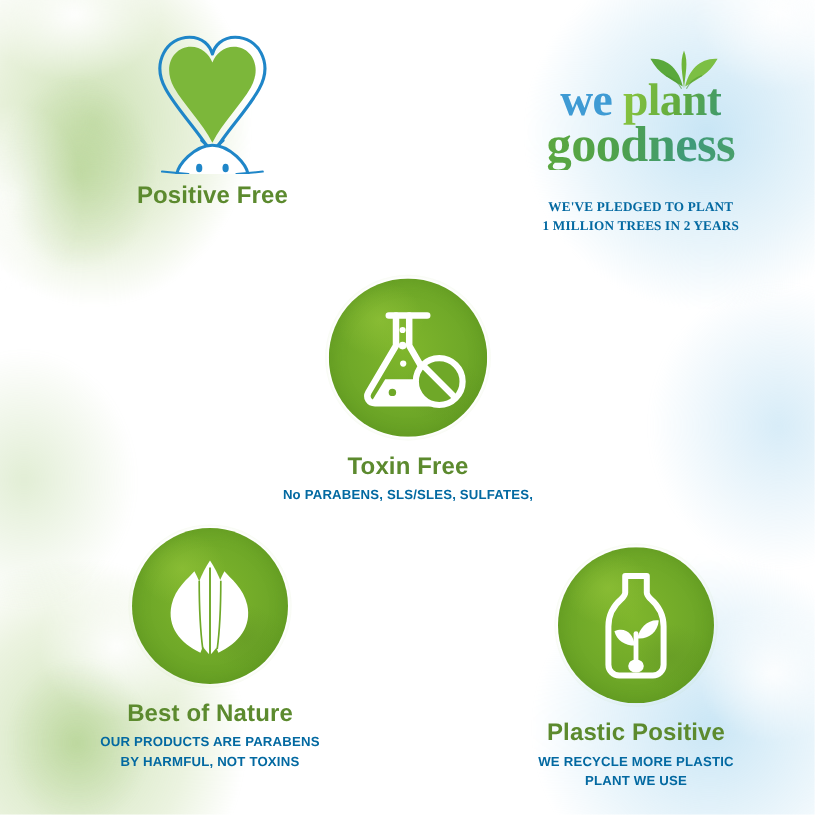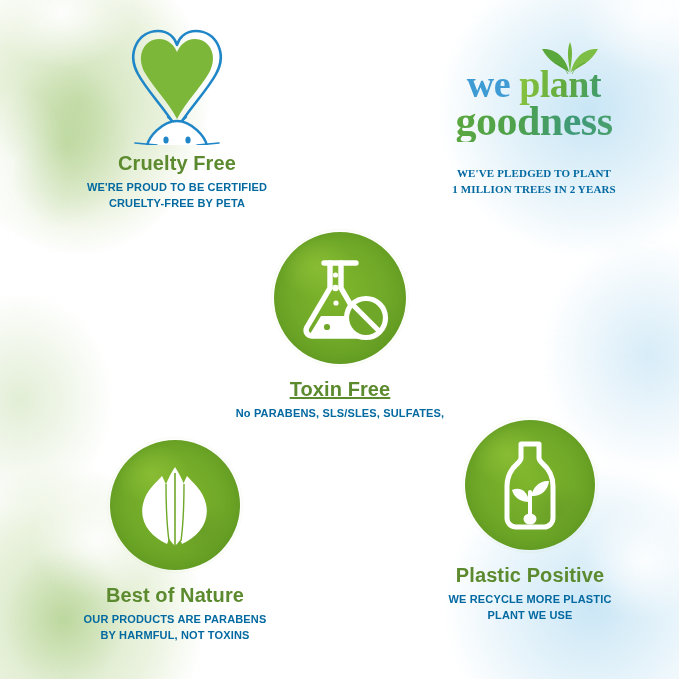--- a/index.html
+++ b/index.html
@@ -106,21 +106,21 @@
     background:radial-gradient(circle at 50% 50%, rgba(130,180,50,0) 68%, rgba(125,178,48,.30) 82%, rgba(150,195,90,0) 100%);
     pointer-events:none;
   }
   .blob svg{position:absolute;left:0;top:0;width:100%;height:100%;}
 
   
   #badge-cruelty-free{left:32px;top:14px;width:290px;}
   #badge-we-plant    {left:392px;top:52px;width:284px;font-family:Liberation Serif, serif;}
   #badge-toxin-free  {left:185px;top:232px;width:310px;}
   #badge-best-nature {left:30px;top:440px;width:290px;}
-  #badge-plastic-pos {left:385px;top:420px;width:290px;}
+  #badge-plastic-pos {left:385px;top:456px;width:290px;}
 
   .logo-slot{height:138px;display:flex;align-items:center;justify-content:center;}
   .logo-slot-wp{height:90px;display:flex;align-items:flex-end;justify-content:center;}
 
   
   .wpg{line-height:.95;font-weight:bold;letter-spacing:-.5px;}
   .wpg-line1{font-size:38px;}
   .wpg-line2{font-size:42px;}
   .wpg-we{color:#3f9bd4;}
   .wpg-plant{
@@ -167,25 +167,21 @@
 
           <path d="M64 131 L60.5 135 L67.5 135 Z" fill="#1f86c8"></path>
           <path d="M64 135 C64 140 59 141 56 138" fill="none" stroke="#1f86c8" stroke-width="2.1" stroke-linecap="round"></path>
           <path d="M64 135 C64 140 69 141 72 138" fill="none" stroke="#1f86c8" stroke-width="2.1" stroke-linecap="round"></path>
 
           <path d="M44 128 L22 126 M44 133 L22 136 M44 137 L24 144" fill="none" stroke="#1f86c8" stroke-width="1.7" stroke-linecap="round"></path>
           <path d="M84 128 L106 126 M84 133 L106 136 M84 137 L104 144" fill="none" stroke="#1f86c8" stroke-width="1.7" stroke-linecap="round"></path>
         </svg>
       </span>
     </div>
-    <h2 class="badge-title">Cruelty Free</h2>
-    <div class="badge-sub">
-      <div>WE'RE PROUD TO BE CERTIFIED</div>
-      <div>CRUELTY-FREE BY PETA</div>
-    </div>
+    <h2 class="badge-title">Positive Free</h2>
   </div>
 
   <div class="badge" id="badge-we-plant">
     <div class="logo-slot-wp">
       <div class="wpg wpg-wrap">
         <span class="sprig">
           <svg width="62" height="40" viewBox="0 0 62 40" aria-hidden="true">
             <path d="M31 38 C30 26 27 16 31 6 C35 16 32 26 31 38 Z" fill="#6fb63a"></path>
             <path d="M30 36 C20 30 10 26 3 13 C17 12 27 22 30 36 Z" fill="#5aa83b"></path>
             <path d="M32 36 C42 30 52 26 59 13 C45 12 35 22 32 36 Z" fill="#7cbf44"></path>
@@ -219,21 +215,21 @@
           <circle cx="61.5" cy="56" r="3.2" fill="#ffffff"></circle>
           <circle cx="62" cy="71" r="2.6" fill="#ffffff"></circle>
           <circle cx="53" cy="95" r="3.1" fill="#6fa828"></circle>
 
           <circle cx="92" cy="86" r="20" fill="#6fa828"></circle>
           <circle cx="92" cy="86" r="19.5" fill="none" stroke="#ffffff" stroke-width="5.2"></circle>
           <path d="M79 73 L105 99" stroke="#ffffff" stroke-width="5.2" stroke-linecap="round"></path>
         </svg>
       </span>
     </div>
-    <h2 class="badge-title" style="margin-top:14px;text-decoration:underline;">Toxin Free</h2>
+    <h2 class="badge-title" style="margin-top:14px;">Toxin Free</h2>
     <div class="badge-sub">
       <div>No PARABENS, SLS/SLES, SULFATES,</div>
     </div>
   </div>
 
   <div class="badge" id="badge-best-nature">
     <div class="blob" style="width:130px;height:130px;">
       <span>
         <svg viewBox="0 0 130 130" aria-hidden="true">
 

